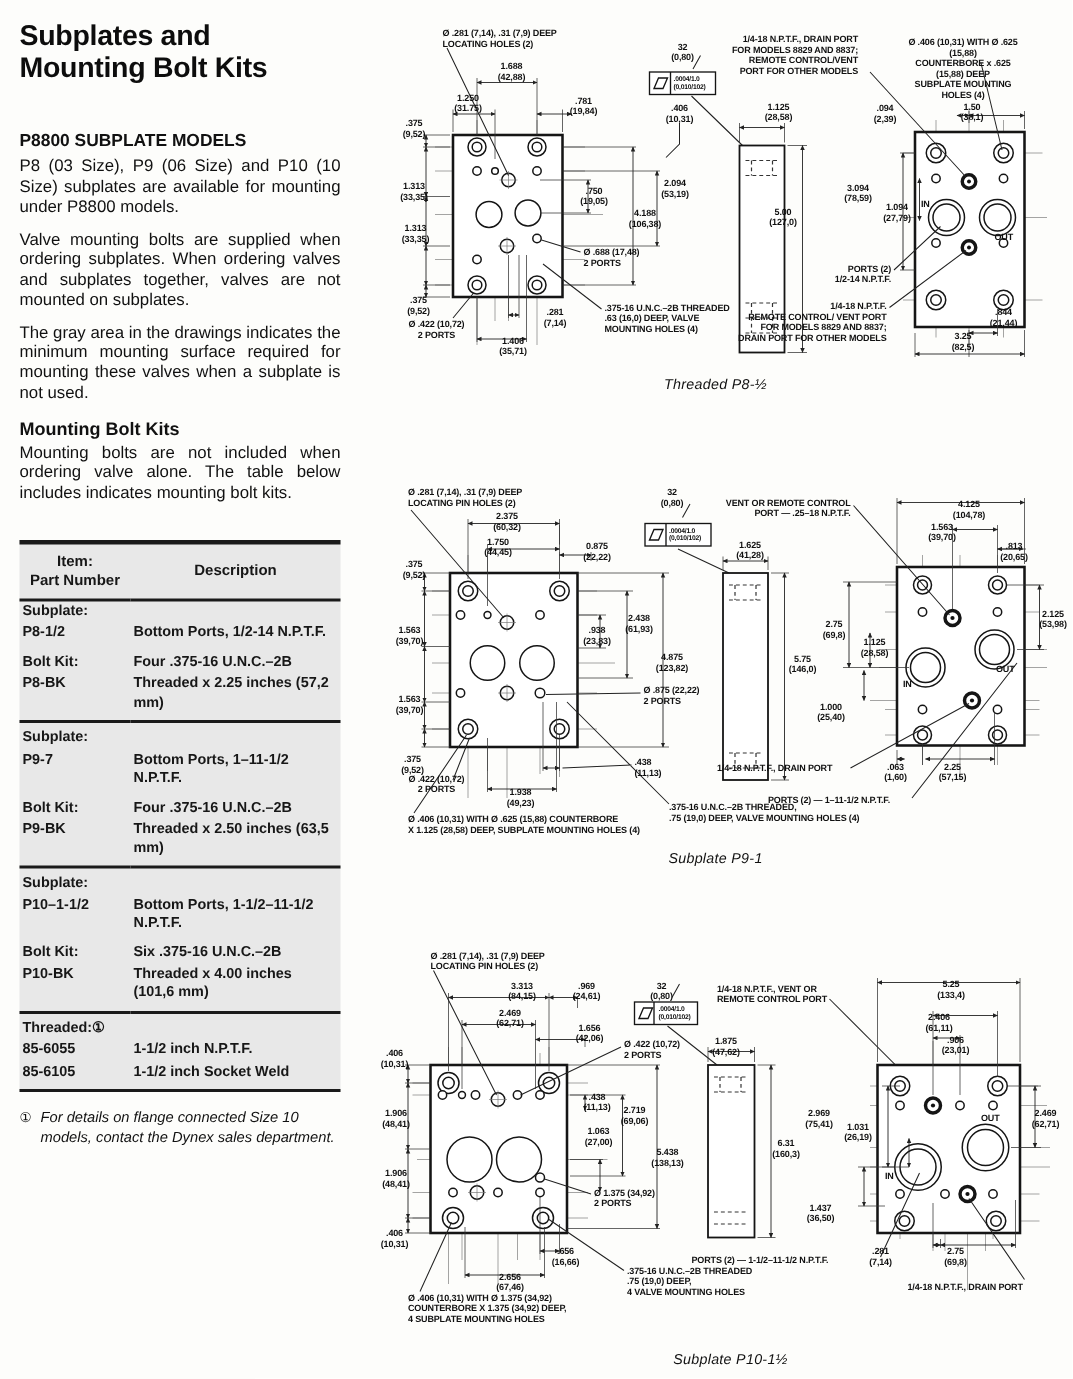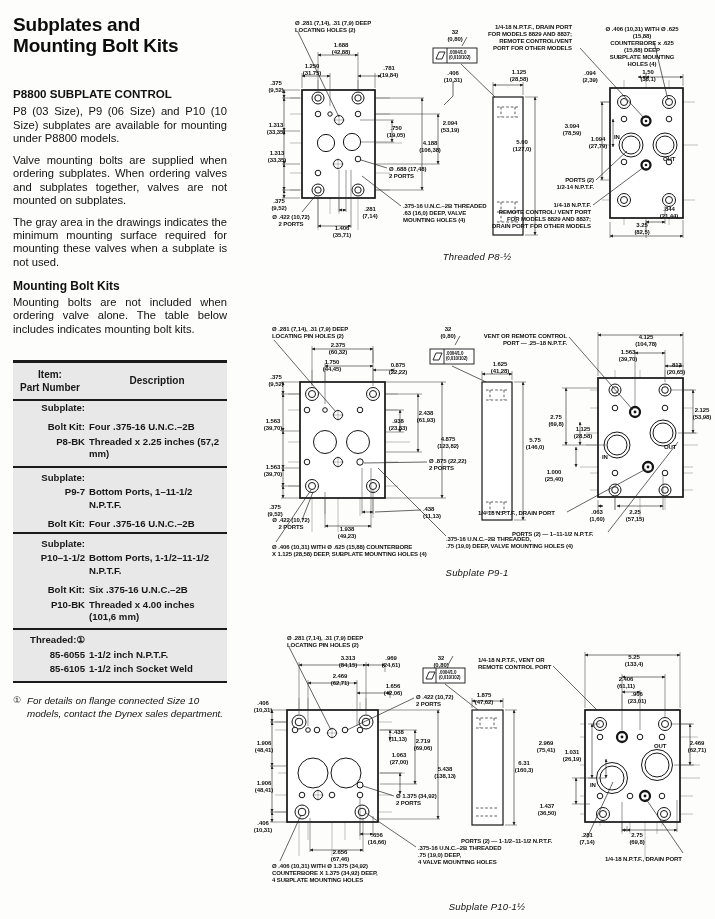--- a/index.html
+++ b/index.html
@@ -10,21 +10,21 @@
   .title{font:700 19px/1.12 "Liberation Sans",sans-serif;letter-spacing:-.2px;
          white-space:pre-line;margin:0 0 30px 0;color:#0d0d0d;}
   .h2{font:700 11.6px/1.2 "Liberation Sans",sans-serif;margin:12px 0 5px 0;}
   .para{font:400 11.2px/1.18 "Liberation Sans",sans-serif;text-align:justify;margin:0 0 9px 0;}
   .h3{font:700 12px/1.2 "Liberation Sans",sans-serif;margin:10px 0 3px 0;}
   
   .tblwrap{margin-top:24px;background:#e8e8e8;border-top:3px solid #1a1a1a;border-bottom:2px solid #1a1a1a;}
   table.kits{width:100%;border-collapse:collapse;font:700 9.6px/1.3 "Liberation Sans",sans-serif;color:#171717;}
   table.kits th{border-bottom:2px solid #1a1a1a;padding:5px 2px;text-align:center;white-space:pre-line;font-size:10px;}
   table.kits td{padding:1px 2px;vertical-align:top;}
-  table.kits td.c1{width:70px;text-align:right;}
+  table.kits td.c1{width:70px;text-align:left;}
   table.kits td.c2{text-align:left;padding-right:4px;}
   table.kits tr.grp td{border-top:2px solid #1a1a1a;padding-top:4px;}
   table.kits tr.gap td{padding-top:6px;}
   table.kits tr.end td{padding-bottom:5px;}
   .foot{margin-top:12px;font:italic 400 9.8px/1.3 "Liberation Sans",sans-serif;display:flex;}
   .foot .mk{flex:0 0 14px;font-style:normal;font-size:9px;}
   
   .diagram{position:absolute;left:250px;width:465px;}
   .diagram svg{position:absolute;left:0;top:0;}
   .lbl{position:absolute;font:700 6px/1.16 "Liberation Sans",sans-serif;color:#101010;
@@ -51,60 +51,68 @@
   #svg3 .dim{marker-start:url(#a3);marker-end:url(#a3);}
 </style>
 </head>
 <body>
 
 <div class="page">
 
   <div class="leftcol">
     <h1 class="title">Subplates and
 Mounting Bolt Kits</h1>
-    <div class="h2">P8800 SUBPLATE CONTROL</div>
+    <div class="h2">P8800 SUBPLATE MODELS</div>
     <p class="para">P8 (03 Size), P9 (06 Size) and P10 (10 Size) subplates are available for mounting under P8800 models.</p>
     <p class="para">Valve mounting bolts are supplied when ordering subplates. When ordering valves and subplates together, valves are not mounted on subplates.</p>
     <p class="para">The gray area in the drawings indicates the minimum mounting surface required for mounting these valves when a subplate is not used.</p>
     <div class="h3">Mounting Bolt Kits</div>
     <p class="para">Mounting bolts are not included when ordering valve alone. The table below includes indicates mounting bolt kits.</p>
 
     <div class="tblwrap">
       <table class="kits">
         <thead>
           <tr>
             <th>Item:
 Part Number</th>
             <th>Description</th>
           </tr>
         </thead>
         <tbody>
             <tr class="grp0">
               <td class="c1">Subplate:</td>
               <td class="c2"></td>
             </tr>
+            <tr>
+              <td class="c1">P8-1/2</td>
+              <td class="c2">Bottom Ports, 1/2-14 N.P.T.F.</td>
+            </tr>
             <tr class="gap">
               <td class="c1">Bolt Kit:</td>
               <td class="c2">Four .375-16 U.N.C.–2B</td>
             </tr>
             <tr class="end">
               <td class="c1">P8-BK</td>
               <td class="c2">Threaded x 2.25 inches (57,2 mm)</td>
             </tr>
             <tr class="grp">
               <td class="c1">Subplate:</td>
               <td class="c2"></td>
             </tr>
             <tr>
               <td class="c1">P9-7</td>
               <td class="c2">Bottom Ports, 1–11-1/2 N.P.T.F.</td>
             </tr>
             <tr class="gap">
               <td class="c1">Bolt Kit:</td>
               <td class="c2">Four .375-16 U.N.C.–2B</td>
+            </tr>
+            <tr class="end">
+              <td class="c1">P9-BK</td>
+              <td class="c2">Threaded x 2.50 inches (63,5 mm)</td>
             </tr>
             <tr class="grp">
               <td class="c1">Subplate:</td>
               <td class="c2"></td>
             </tr>
             <tr>
               <td class="c1">P10–1-1/2</td>
               <td class="c2">Bottom Ports, 1-1/2–11-1/2 N.P.T.F.</td>
             </tr>
             <tr class="gap">

